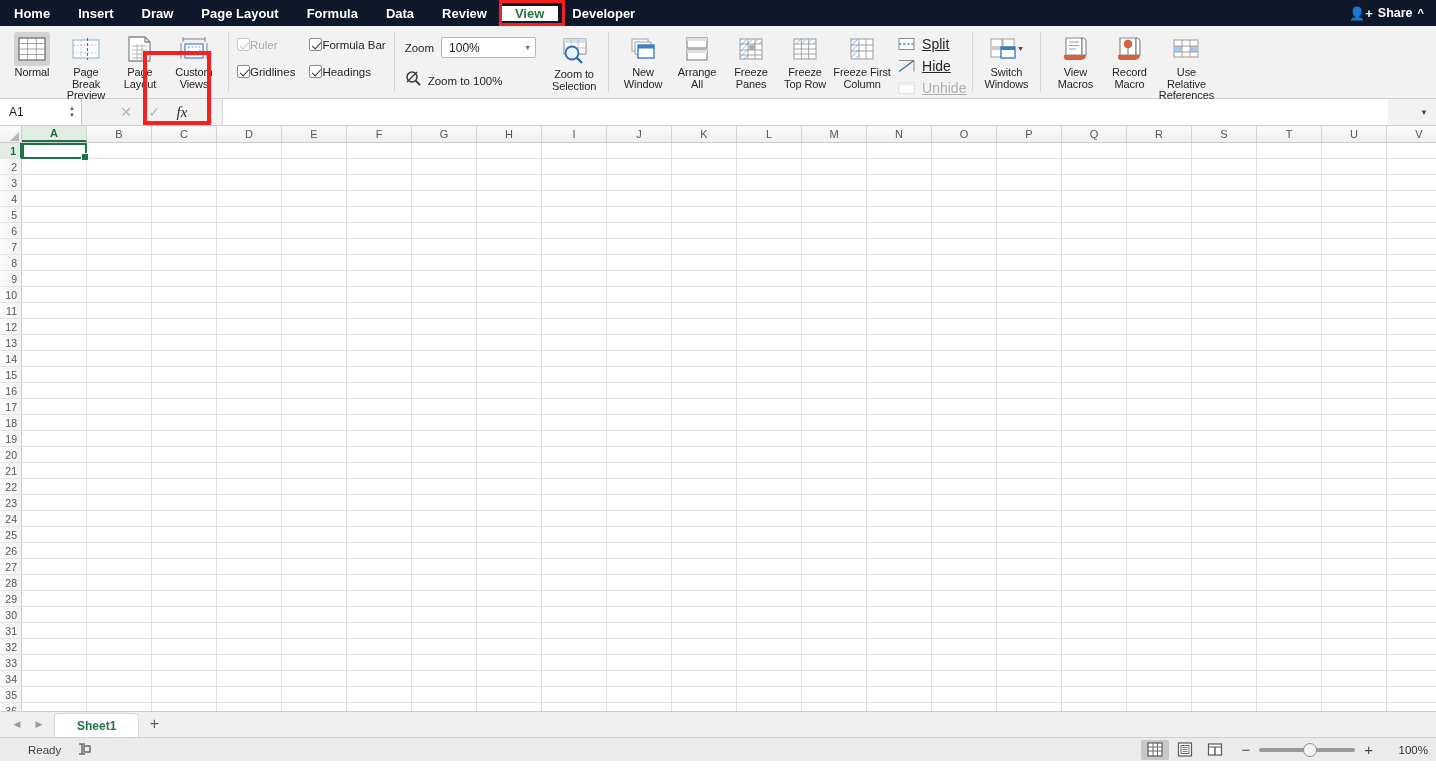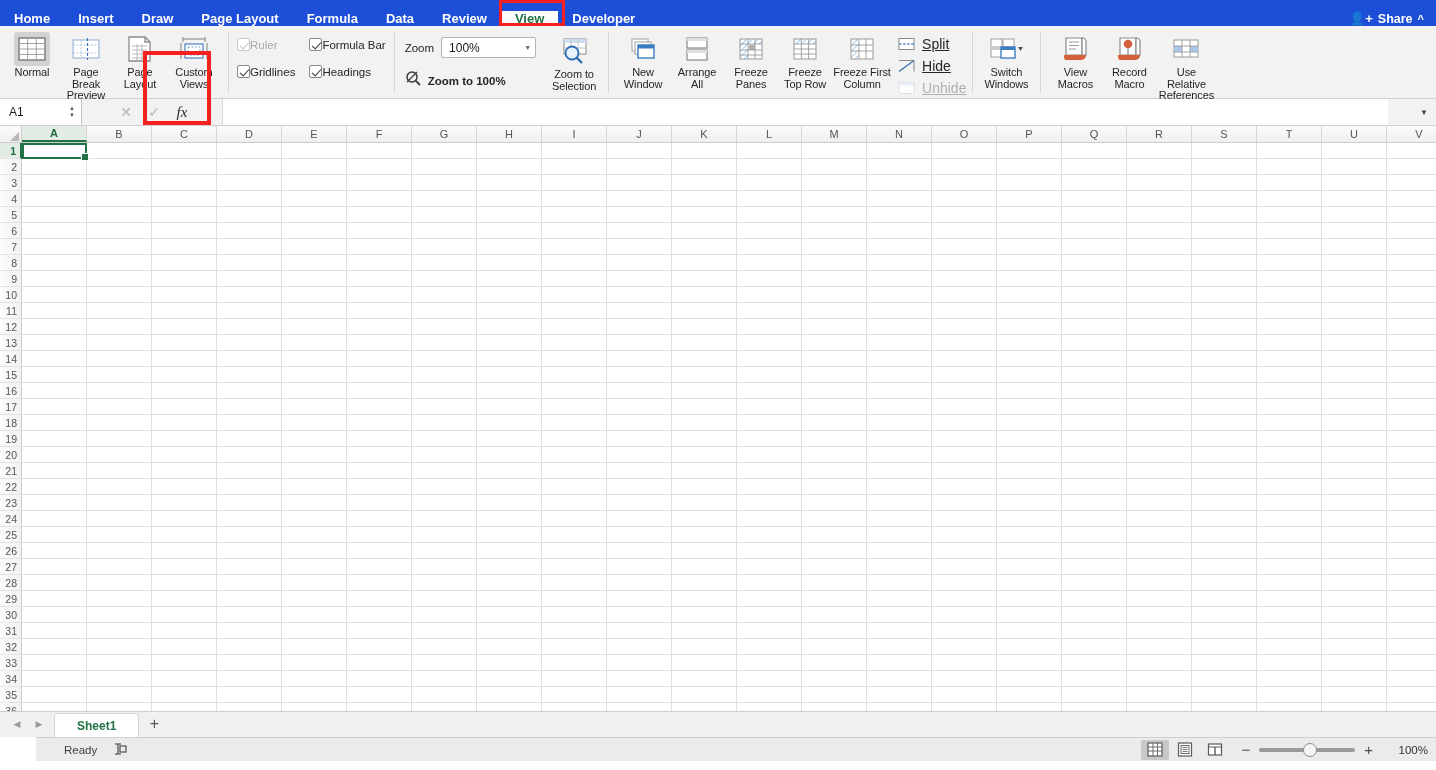--- a/index.html
+++ b/index.html
@@ -7,23 +7,23 @@
     width: 1436px; height: 770px;
     font-family: "Liberation Sans", sans-serif;
     background: #ffffff;
     overflow: hidden;
     -webkit-font-smoothing: antialiased;
   }
 
   
   #menubar {
     height: 26px;
-    background: #1d4ed8;
+    background: #0f172a;
     display: flex;
-    align-items: flex-end;
+    align-items: center;
     position: relative;
   }
   .menu-item {
     display: flex; align-items: center;
     padding: 0 14px;
     color: #ffffff;
     font-size: 13px;
     font-weight: bold;
     white-space: nowrap;
     cursor: default;
@@ -134,21 +134,21 @@
     border: 1px solid #b5b5b5;
     background: #fff;
     border-radius: 2px;
     display: flex; align-items: center;
     padding: 0 4px 0 7px;
     font-size: 12px; color: #1a1a1a;
   }
   .zoombox .zv { flex: 1; }
   .zoombox .zarr { font-size: 7px; color: #6b6b6b; }
   .zrow2 { display: flex; align-items: center; gap: 6px; margin-top: 12px; }
-  .zrow2 .ztxt { font-size: 11.5px; color: #262626; font-weight: bold; }
+  .zrow2 .ztxt { font-size: 11.5px; color: #262626; }
 
   
   .smallstack { padding: 6px 4px 0 6px; display: flex; flex-direction: column; gap: 5px; }
   .srow { display: flex; align-items: center; gap: 7px; height: 17px; cursor: default; }
   .sico { width: 17px; height: 15px; flex: none; display:flex; align-items:center; justify-content:center;}
   .slab { font-size: 14px; color: #262626; text-decoration: underline; }
   .slab.dim { color: #b0b0b0; }
 
   
   #cv-highlight {
@@ -323,21 +323,20 @@
     cursor: default;
   }
 
   
   #statusbar {
     height: 24px;
     background: #ebebeb;
     border-top: 1px solid #d0d0d0;
     display: flex; align-items: center;
     padding: 0 8px;
-    margin-left: 36px;
   }
   #ready { font-size: 11.5px; color: #404040; margin-left: 20px; }
   #recmacro { margin-left: 16px; display:flex; align-items:center; }
   .sb-spacer { flex: 1; }
   .viewbtn {
     width: 28px; height: 20px;
     display: flex; align-items: center; justify-content: center;
     border-radius: 2px;
     margin-right: 2px;
     cursor: default;

